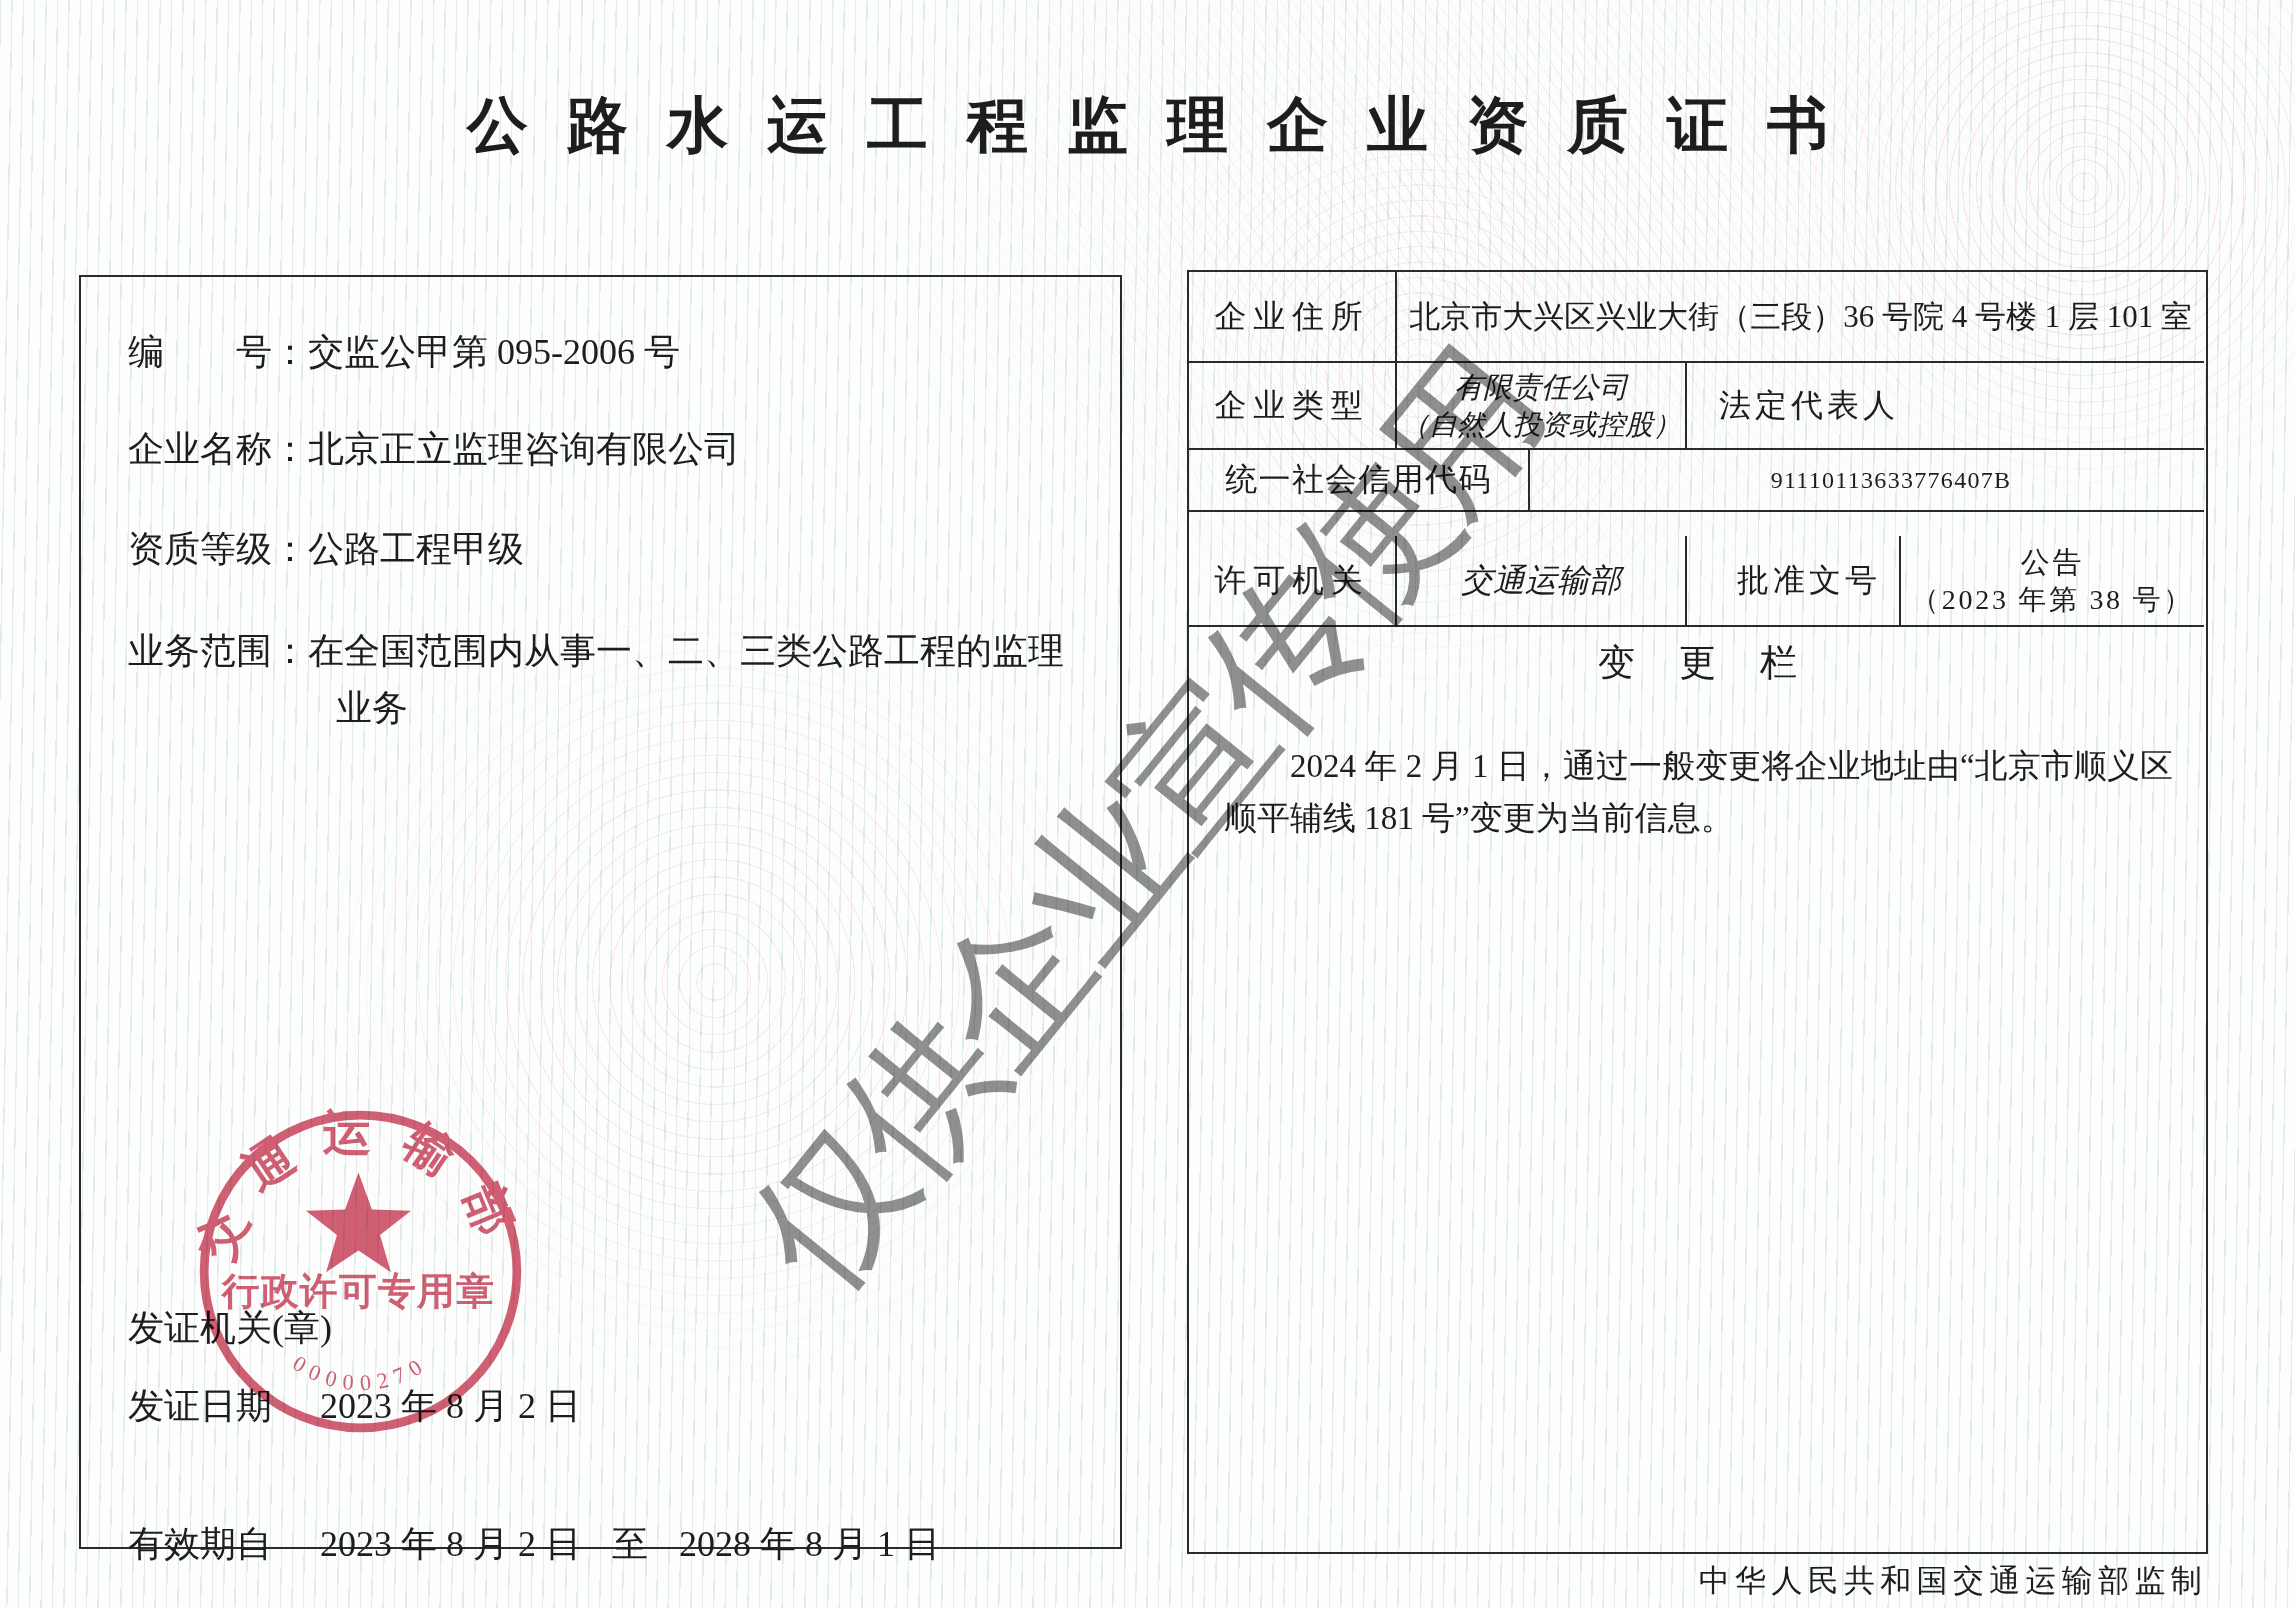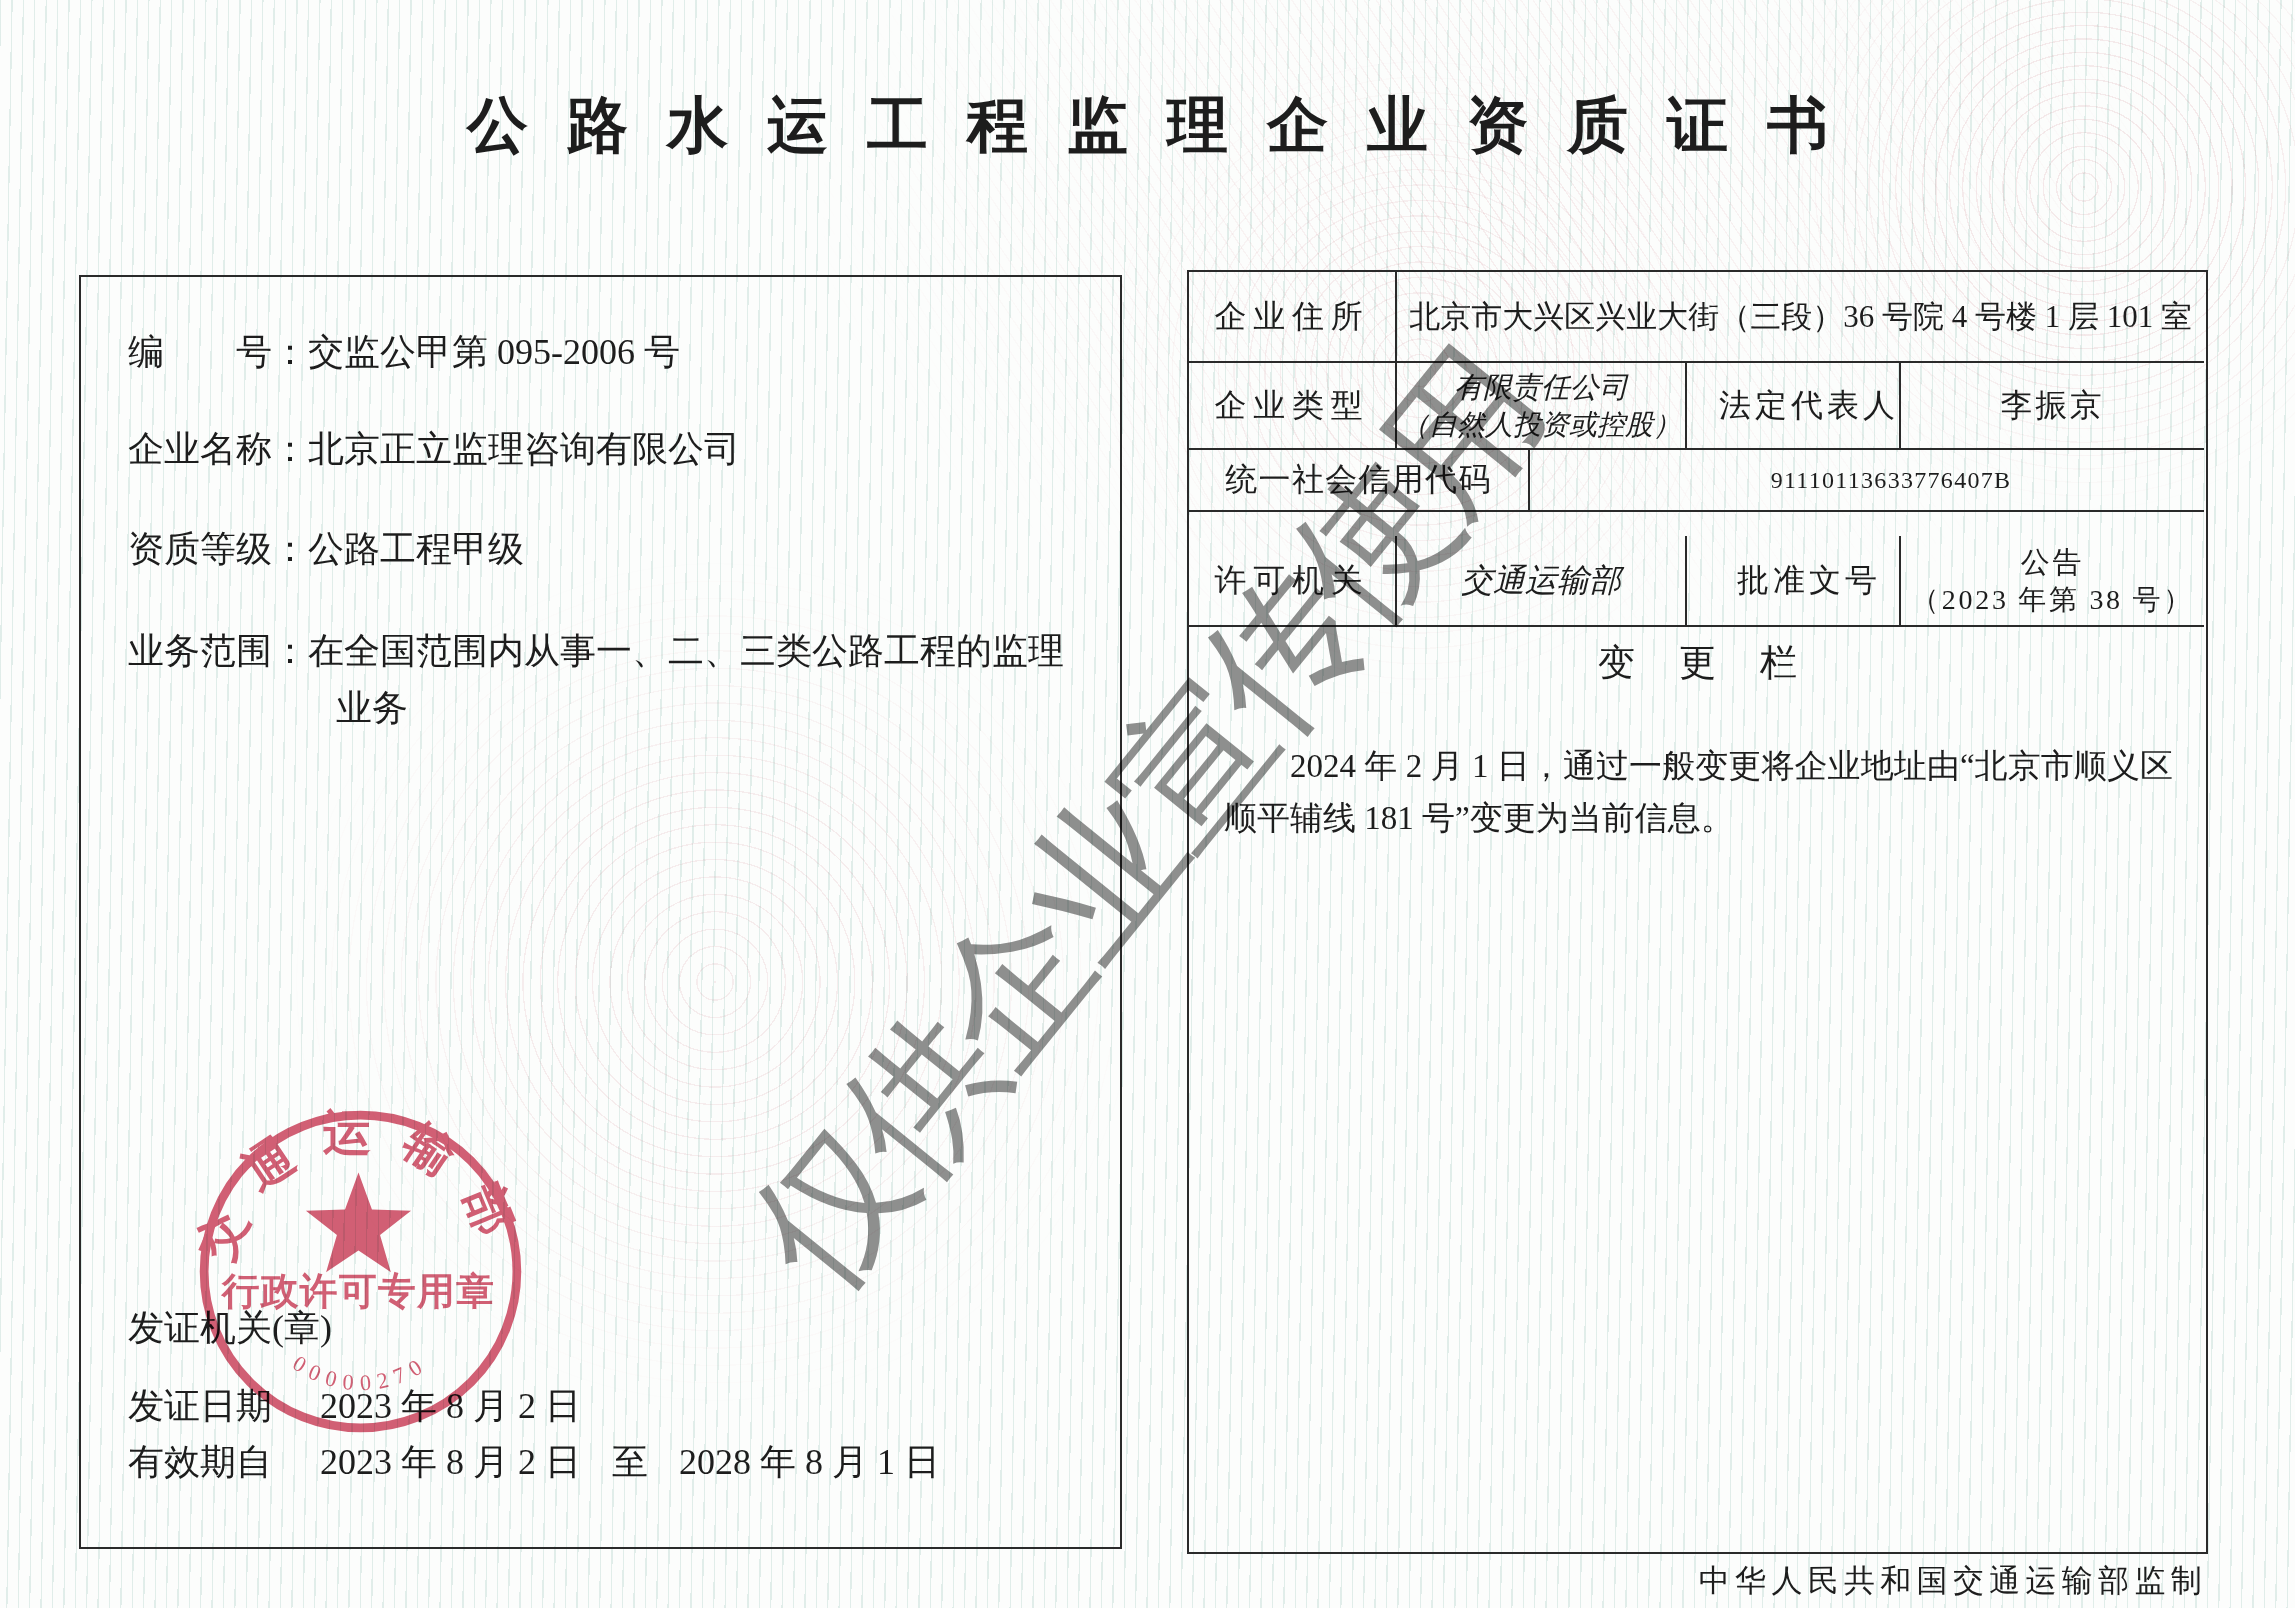--- a/index.html
+++ b/index.html
@@ -57,21 +57,21 @@
   .panel-right { left:1187px; top:270px; width:1021px; height:1284px; }
 
   .fld { position:absolute; left:47px; font-size:36px; white-space:nowrap; }
   .fld-serial   { top:51px; }
   .fld-company  { top:148px; }
   .fld-grade    { top:248px; }
   .fld-scope    { top:346px; width:955px; white-space:normal;
                   padding-left:208px; text-indent:-208px; line-height:57px; }
   .fld-issuer   { top:1027px; }
   .fld-issuedate{ top:1105px; }
-  .fld-validity { top:1161px; }
+  .fld-validity { top:1243px; }
   .gap-lg { display:inline-block; width:48px; }
   .gap-md { display:inline-block; width:31px; }
 
   
   .trow { position:absolute; left:0; width:1015px; display:flex;
           border-bottom:2px solid #2a2a2a; box-sizing:border-box; }
   .trow-1 { top:0;     height:91px; }
   .trow-2 { top:91px; height:87px; }
   .trow-3 { top:178px; height:62px; }
   .trow-4 { top:264px; height:91px; border-bottom-width:2.7px; }
@@ -173,21 +173,20 @@
 
     <div class="trow trow-2">
       <div class="tcell c-lab">企业类型</div>
       <div class="tcell c-mid">
         <div class="two-line">
           <div>有限责任公司</div>
           <div class="sub">（自然人投资或控股）</div>
         </div>
       </div>
       <div class="tcell c-lab2">法定代表人</div>
-      <div class="tcell c-last">李振京</div>
     </div>
 
     <div class="trow trow-3">
       <div class="tcell c-lab-w">统一社会信用代码</div>
       <div class="tcell c-flex code-val">91110113633776407B</div>
     </div>
 
     <div class="trow trow-4">
       <div class="tcell c-lab">许可机关</div>
       <div class="tcell c-mid">交通运输部</div>

